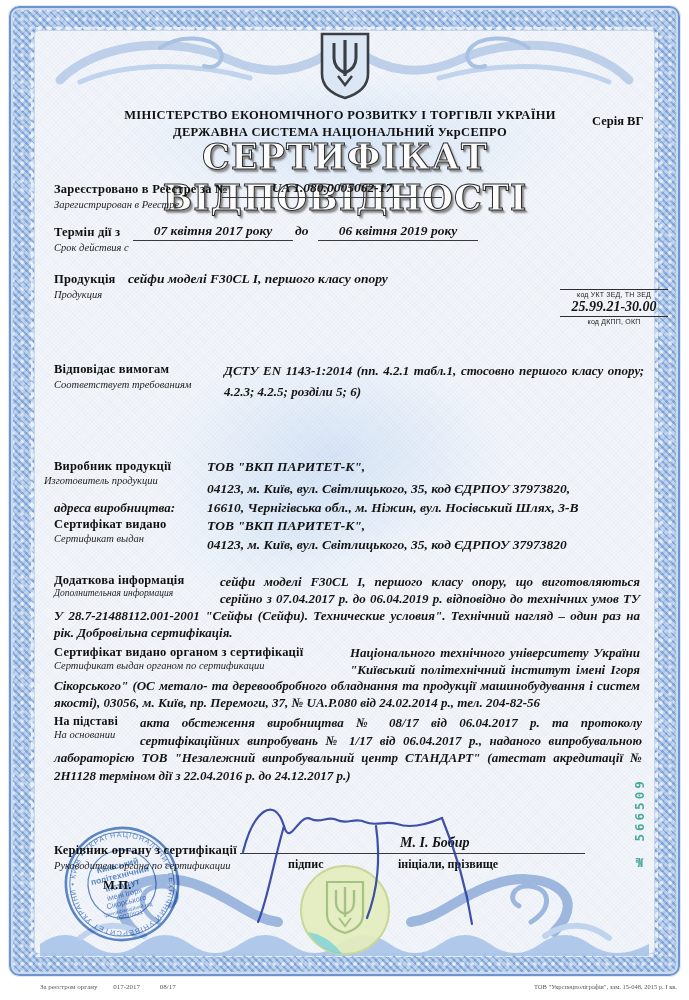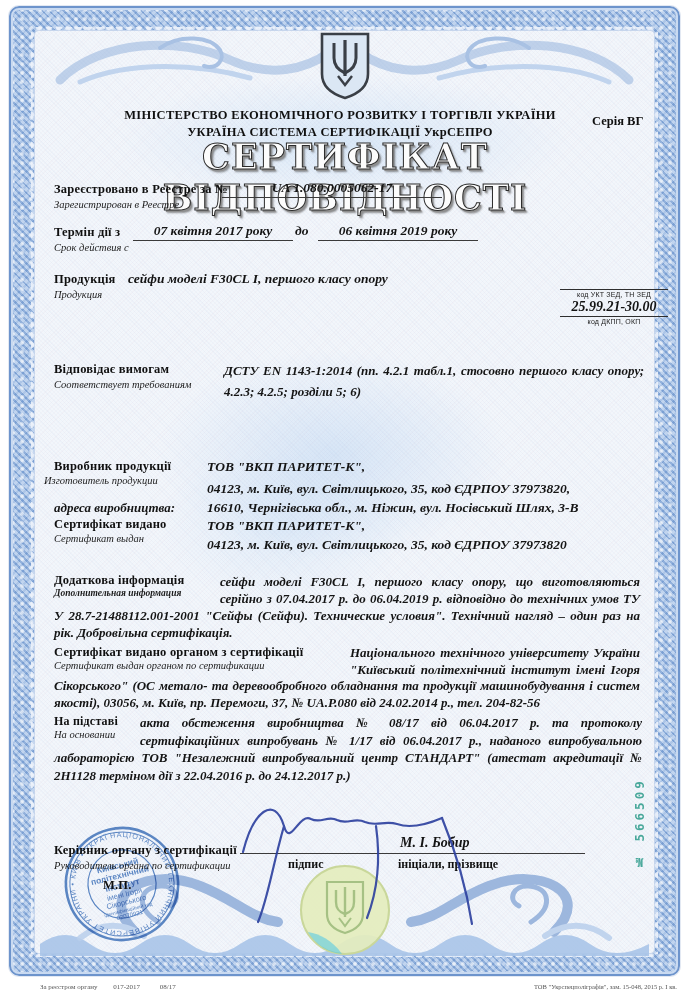--- a/index.html
+++ b/index.html
@@ -103,21 +103,21 @@
       <g stroke="#a0bd7e" fill="none" opacity=".9">
         <path d="M287,30 h36 v32 c0,10 -8,16 -18,19 c-10,-3 -18,-9 -18,-19 z" stroke-width="2.2"></path>
         <path d="M296,38 v12 c0,7 3,10 9,12 c6,-2 9,-5 9,-12 v-12" stroke-width="2.4"></path>
         <path d="M305,35 v30" stroke-width="2.4"></path>
         <path d="M299,66 l6,8 l6,-8" stroke-width="2"></path>
       </g>
     </g>
   </svg>
 
   <div class="abs ministry" style="left:100px;top:108px;width:480px;">МІНІСТЕРСТВО ЕКОНОМІЧНОГО РОЗВИТКУ І ТОРГІВЛІ УКРАЇНИ</div>
-  <div class="abs ministry" style="left:100px;top:125px;width:480px;">УКРАЇНА СИСТЕМА СЕРТИФІКАЦІЇ УкрСЕПРО</div>
+  <div class="abs ministry" style="left:100px;top:125px;width:480px;">ДЕРЖАВНА СИСТЕМА НАЦІОНАЛЬНИЙ УкрСЕПРО</div>
   <div class="abs series" style="left:592px;top:114px;">Серія ВГ</div>
   <div class="abs doc-title" style="left:45px;top:136px;width:600px;">СЕРТИФІКАТ ВІДПОВІДНОСТІ</div>
 
   <div class="abs lbl" style="left:54px;top:182px;">Зареєстровано в Реестре за №</div>
   <div class="abs sub" style="left:54px;top:199px;">Зарегистрирован в Реестре</div>
   <div class="abs val uline" style="left:222px;top:180px;min-width:200px;text-align:center;">UA 1.080.0005062-17</div>
 
   <div class="abs lbl" style="left:54px;top:225px;">Термін дії з</div>
   <div class="abs sub" style="left:54px;top:242px;">Срок действия с</div>
   <div class="abs val uline" style="left:133px;top:223px;min-width:140px;text-align:center;">07 квітня 2017 року</div>
@@ -146,21 +146,21 @@
   <div class="abs val" style="left:54px;top:500px;font-size:13px;">адреса виробництва:</div>
   <div class="abs val" style="left:207px;top:500px;">16610, Чернігівська обл., м. Ніжин, вул. Носівський Шлях, 3-В</div>
   <div class="abs lbl" style="left:54px;top:517px;">Сертифікат видано</div>
   <div class="abs sub" style="left:54px;top:533px;">Сертификат выдан</div>
   <div class="abs val" style="left:207px;top:518px;">ТОВ "ВКП ПАРИТЕТ-К",</div>
   <div class="abs val" style="left:207px;top:537px;">04123, м. Київ, вул. Світлицького, 35, код ЄДРПОУ 37973820</div>
 
   <div class="abs" style="left:54px;top:573px;width:586px;">
     <div class="floatlbl" style="width:158px;margin-right:8px;">
       <div class="lbl">Додаткова інформація</div>
-      <div class="sub" style="font-size:9.5px;font-weight:bold;">Дополнительная информация</div>
+      <div class="sub" style="font-size:9.5px;">Дополнительная информация</div>
     </div>
     <div class="blocktext">сейфи моделі F30CL I, першого класу опору, що виготовляються серійно з 07.04.2017 р. до 06.04.2019 р. відповідно до технічних умов ТУ У 28.7-21488112.001-2001 "Сейфы (Сейфи). Технические условия". Технічний нагляд – один раз на рік. Добровільна сертифікація.</div>
   </div>
 
   <div class="abs" style="left:54px;top:645px;width:586px;">
     <div class="floatlbl" style="width:290px;margin-right:6px;">
       <div class="lbl">Сертифікат видано органом з сертифікації</div>
       <div class="sub">Сертификат выдан органом по сертификации</div>
     </div>
     <div class="blocktext" style="line-height:16.5px;">Національного технічного університету України "Київський політехнічний інститут імені Ігоря Сікорського" (ОС метало- та деревообробного обладнання та продукції машинобудування і систем якості), 03056, м. Київ, пр. Перемоги, 37, № UA.P.080 від 24.02.2014 р., тел. 204-82-56</div>

